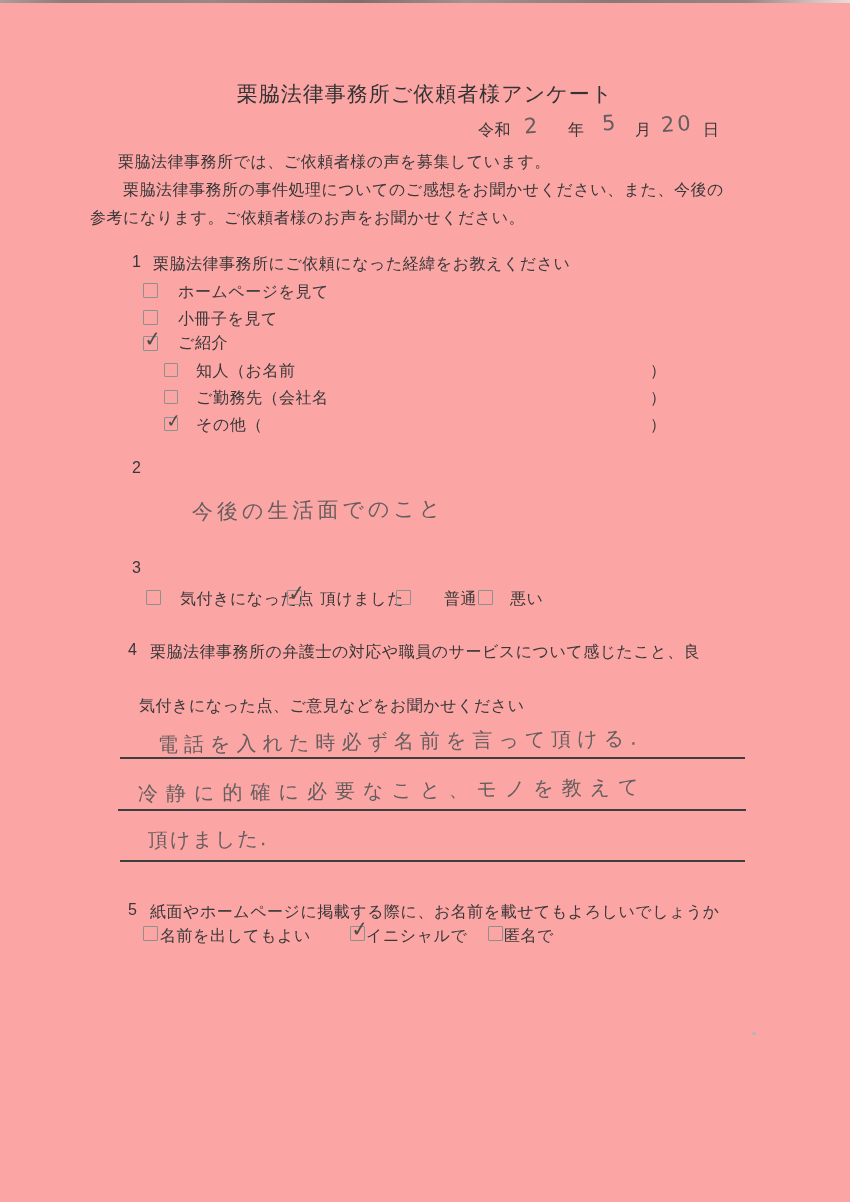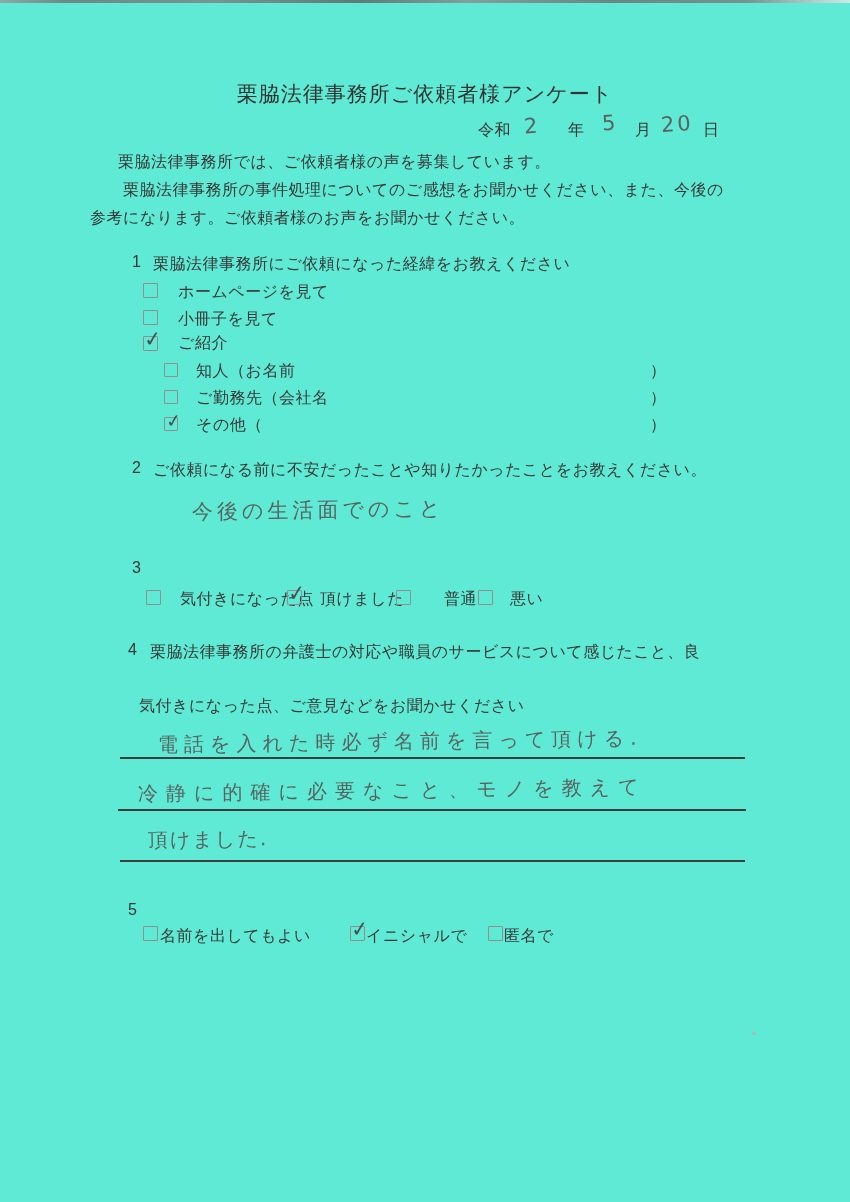--- a/index.html
+++ b/index.html
@@ -1,21 +1,21 @@
 <!DOCTYPE html>
 <html><head>
 <meta charset="utf-8">
 <style>
   html,body{margin:0;padding:0;}
   body{background:#e8e8e8;font-family:"Liberation Sans","DejaVu Sans",sans-serif;}
   .page{
     position:relative;
     width:850px;height:1202px;
     margin:0 auto;
-    background:#5eead4;
+    background:#fca5a5;
     overflow:hidden;
     color:#3a3a3a;
   }
   
   .scan-strip{
     position:absolute;top:0;left:0;width:850px;height:3px;
     background:linear-gradient(90deg,#9a9a9a 0%,#707070 8%,#808080 25%,#5f5f5f 42%,#8d8d8d 55%,#6d6d6d 72%,#7e7e7e 88%,#c9c9c9 96%,#e9e9e9 100%);
     opacity:.8;
   }
   .speck{position:absolute;background:#b5b5b5;border-radius:50%;}
@@ -97,21 +97,20 @@
   <span class="txt" style="left:196px;top:387px;">ご勤務先（会社名</span>
   <span class="txt" style="left:650px;top:387px;">）</span>
 
   <span class="cb cb-small" style="left:164px;top:417px;">
       <span class="check">✓</span>
     </span>
   <span class="txt" style="left:196px;top:414px;">その他（</span>
   <span class="txt" style="left:650px;top:414px;">）</span>
 
   <span class="num" style="left:132px;top:459px;">2</span>
-  <span class="txt" style="left:153px;top:459px;">ご依頼になる前に不安だったことや知りたかったことをお教えください。</span>
   <span class="hw" style="left:192px;top:496px;font-size:21px;letter-spacing:4px;">今後の生活面でのこと</span>
 
   <span class="num" style="left:132px;top:559px;">3</span>
 
   <span class="cb" style="left:146px;top:590px;"></span>
   <span class="txt" style="left:180px;top:588px;">気付きになった点</span>
 
   <span class="cb" style="left:287px;top:590px;">
       <span class="check">✓</span>
     </span>
@@ -130,20 +129,21 @@
   <span class="hw" style="left:158px;top:728px;font-size:20px;letter-spacing:6px;">電話を入れた時必ず名前を言って頂ける.</span>
   <div class="uline" style="left:120px;top:757px;width:625px;"></div>
 
   <span class="hw" style="left:138px;top:777px;font-size:20px;letter-spacing:8px;">冷静に的確に必要なこと、モノを教えて</span>
   <div class="uline" style="left:118px;top:809px;width:628px;"></div>
 
   <span class="hw" style="left:148px;top:826px;font-size:20px;letter-spacing:2px;">頂けました.</span>
   <div class="uline" style="left:120px;top:860px;width:625px;"></div>
 
   <span class="num" style="left:128px;top:901px;">5</span>
+  <span class="txt" style="left:150px;top:901px;">紙面やホームページに掲載する際に、お名前を載せてもよろしいでしょうか</span>
 
   <span class="cb" style="left:143px;top:926px;"></span>
   <span class="txt" style="left:160px;top:925px;">名前を出してもよい</span>
 
   <span class="cb" style="left:350px;top:926px;">
       <span class="check">✓</span>
     </span>
   <span class="txt" style="left:366px;top:925px;">イニシャルで</span>
 
   <span class="cb" style="left:488px;top:926px;"></span>

